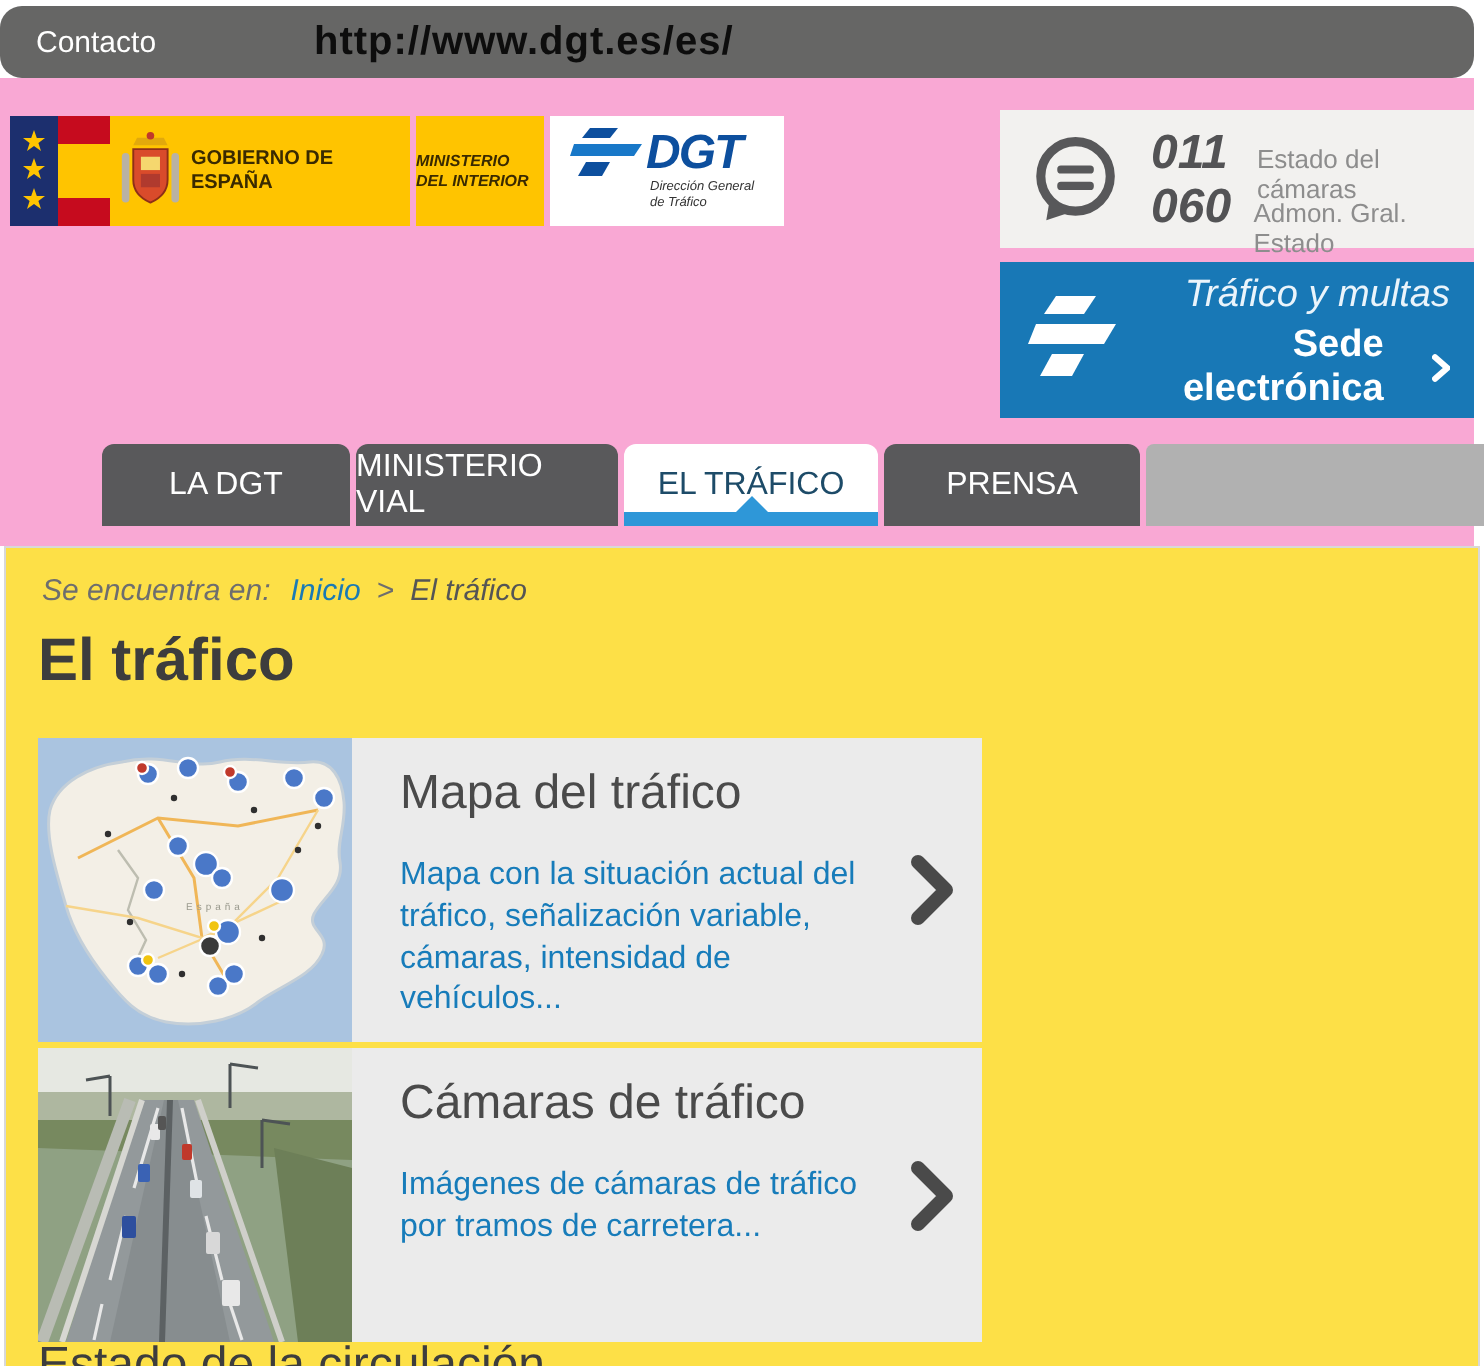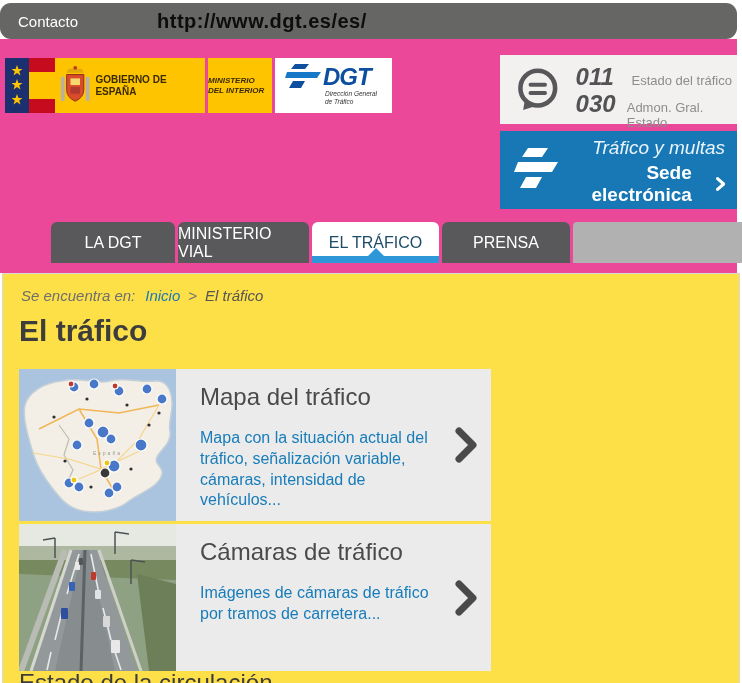--- a/index.html
+++ b/index.html
@@ -15,21 +15,21 @@
     background:#666665; display:flex; align-items:center;border-radius:11px;
   }
   .topbar .contact { color:#ffffff; font-size:15px; margin-left:18px; }
   .topbar .url {
     position:absolute; left:157px; top:7px;
     color:#0d0d0d; font-size:20px; font-weight:bold; letter-spacing:0.5px;
   }
   
   .header-zone {
     position:absolute; left:0; top:39px; width:737px; height:234px;
-    background:#ec4899;
+    background:#f9a8d4;
   }
   
   .gov-strip { position:absolute; left:5px; top:19px; height:55px; display:flex; }
   .eu-stars { width:24px; height:55px; background:#1c2f6e; display:flex; flex-direction:column; justify-content:space-around; align-items:center; padding:6px 0; }
   .flag-es { width:26px; height:55px; display:flex; flex-direction:column; }
   .flag-es .r { flex:1; background:#c60b1e; }
   .flag-es .y { flex:2; background:#ffc400; }
   .gov-block { width:150px; height:55px; background:#ffc400; display:flex; align-items:center; padding-left:4px; }
   .gov-block .arms { width:34px; height:44px; }
   .gov-text { font-size:10px; font-weight:bold; color:#3a2a00; line-height:1.2; margin-left:4px; }
@@ -162,24 +162,24 @@
     <div class="phone-box">
       <svg class="phone-icon-wrap" width="52" height="52" viewBox="0 0 52 52">
         <circle cx="26" cy="24" r="19" fill="none" stroke="#58585a" stroke-width="5"></circle>
         <polygon points="12,36 22,44 10,48" fill="#58585a"></polygon>
         <rect x="16" y="18" width="20" height="4.5" rx="2" fill="#58585a"></rect>
         <rect x="16" y="27" width="20" height="4.5" rx="2" fill="#58585a"></rect>
       </svg>
       <div class="phone-lines">
         <div class="phone-row">
           <span class="phone-num">011</span>
-          <span class="phone-label">Estado del tráfico</span>
+          <span class="phone-label">Estado del cámaras</span>
         </div>
         <div class="phone-row">
-          <span class="phone-num">030</span>
+          <span class="phone-num">060</span>
           <span class="phone-label">Admon. Gral. Estado</span>
         </div>
       </div>
     </div>
 
     <div class="sede-box">
       <svg class="sede-mark" width="46" height="48" viewBox="0 0 46 48">
         <polygon points="14,2 34,2 28,11 8,11" fill="#ffffff"></polygon>
         <polygon points="4,16 44,16 38,26 0,26" fill="#ffffff"></polygon>
         <polygon points="12,31 28,31 22,42 6,42" fill="#ffffff"></polygon>

